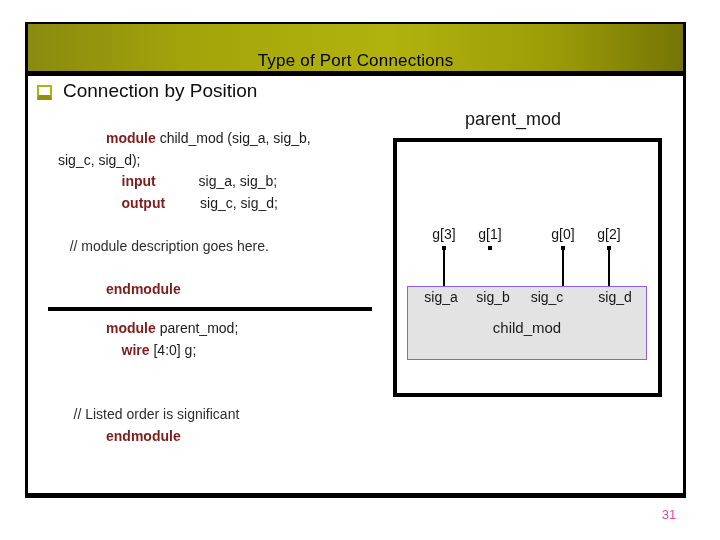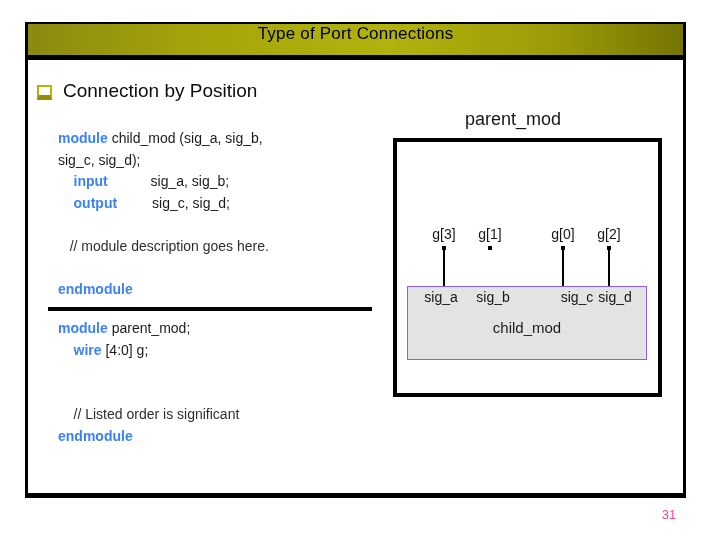--- a/index.html
+++ b/index.html
@@ -10,40 +10,40 @@
   }
   .slide{position:absolute;inset:0;}
 
   
   .frame{
     position:absolute;left:25px;top:22px;width:661px;height:476px;
     border:3px solid #000;border-top-width:2px;border-bottom-width:5px;
     box-sizing:border-box;background:#fff;
   }
   .titlebar{
-    position:absolute;left:0;top:0;right:0;height:36px;box-sizing:border-box;
+    position:absolute;left:0;top:0;right:0;height:52px;box-sizing:border-box;
     background:linear-gradient(to right,#8a8a10 0%,#a4a40a 25%,#b2b20e 55%,#9c9c08 80%,#757506 100%);
     border-bottom:5px solid #000;
-    display:flex;align-items:flex-start;justify-content:center;
+    display:flex;align-items:flex-end;justify-content:center;
     font-size:17px;color:#000;letter-spacing:0.2px;
   }
 
   
   .bullet-row{position:absolute;left:37px;top:80px;display:flex;align-items:flex-start;}
   .bullet-square{
     display:inline-block;width:11px;height:8px;margin-top:5px;
     background:#fff;border:2px solid #b3b30a;border-bottom:5px solid #8f9002;
   }
   .bullet-text{font-size:19px;color:#0e0e0e;margin-left:11px;line-height:22px;}
 
   
   .code{position:absolute;font-size:14px;line-height:21.5px;white-space:pre;color:#1b1b1b;}
   .code1{left:58px;top:128px;}
   .code2{left:58px;top:318px;}
-  .kw{font-weight:bold;color:#3b82f6;}
+  .kw{font-weight:bold;color:#7f1d1d;margin-left:48px;}
   .comment{color:#2e2e2e;}
   .divider{position:absolute;left:48px;top:307px;width:324px;height:4px;background:#000;}
 
   
   .diagram-label{position:absolute;left:393px;top:109px;width:240px;text-align:center;font-size:18px;color:#161616;}
   .diagram-box{
     position:absolute;left:393px;top:138px;width:269px;height:259px;
     border:4px solid #000;box-sizing:border-box;background:#fff;
   }
   .child-box{
@@ -89,21 +89,21 @@
   <span class="wire-label" style="left: 17px;">g[3]</span>
       <span class="dot" style="left: 45px;"></span>
       <span class="vline" style="left: 46px;"></span>
       <span class="sig-label" style="left: 14px;">sig_a</span>
       <span class="wire-label" style="left: 63px;">g[1]</span>
       <span class="dot" style="left: 91px;"></span>
       <span class="sig-label" style="left: 66px;">sig_b</span>
       <span class="wire-label" style="left: 136px;">g[0]</span>
       <span class="dot" style="left: 164px;"></span>
       <span class="vline" style="left: 165px;"></span>
-      <span class="sig-label" style="left: 150px;">sig_c</span>
+      <span class="sig-label" style="left: 120px;">sig_c</span>
       <span class="wire-label" style="left: 182px;">g[2]</span>
       <span class="dot" style="left: 210px;"></span>
       <span class="vline" style="left: 211px;"></span>
       <span class="sig-label" style="left: 188px;">sig_d</span>
     </div>
 
   <div class="page-number">31</div>
 
 </div>
 

